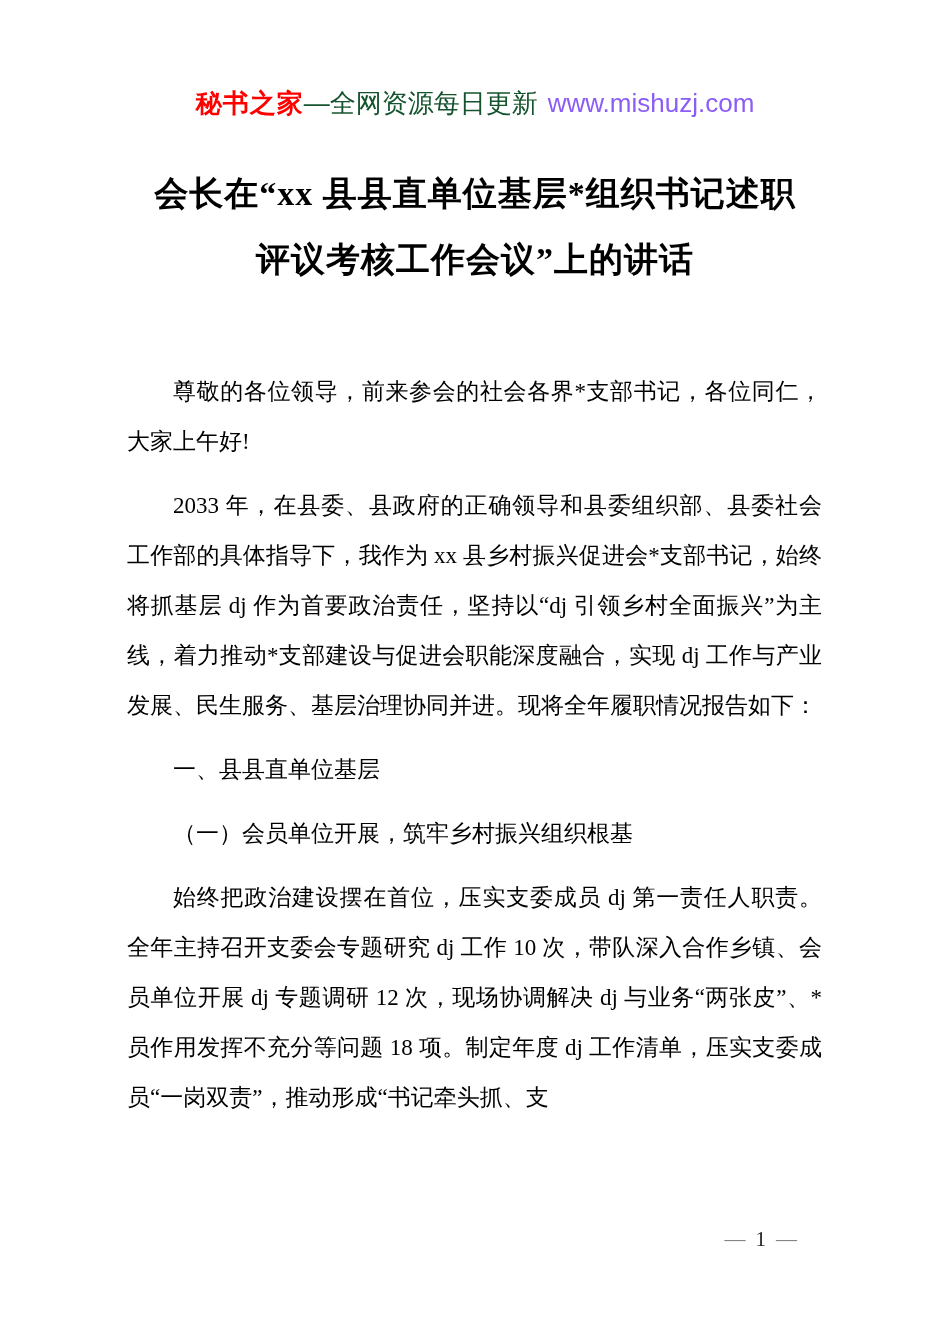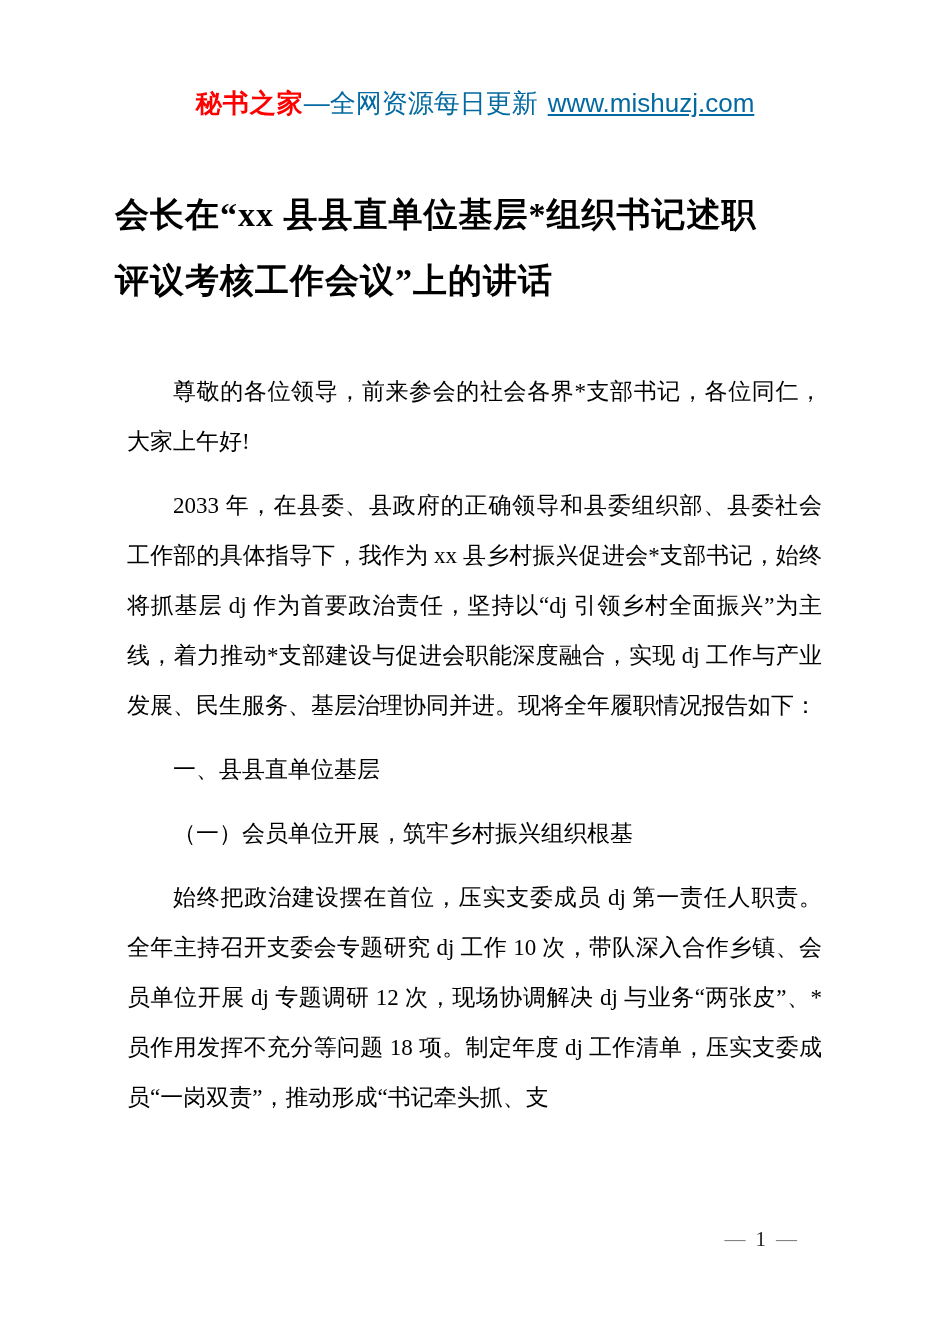--- a/index.html
+++ b/index.html
@@ -38,25 +38,25 @@
   }
   .doc-header .sep {
     color: #000000;
   }
   .doc-header .url {
     margin-left: 10px;
   }
   
   .doc-title {
     position: absolute;
-    top: 182px;
+    top: 161px;
     left: 115px;
     right: 115px;
     margin: 0;
-    text-align: left;
+    text-align: center;
     font-size: 34px;
     line-height: 66px;
     font-weight: bold;
     letter-spacing: 1px;
   }
   .doc-title .title-line {
     display: block;
   }
   
   .doc-body {
@@ -95,21 +95,21 @@
   .footer-num {
     color: #222222;
     margin: 0 10px;
   }
 </style>
 </head>
 <body>
 
 <div class="page">
 
-  <div class="doc-header"><span class="brand" style="color: rgb(255, 0, 0);">秘书之家</span><span class="sep" style="color: #0369a1;">—全网资源每日更新</span><span class="url" style="color: #0369a1; text-decoration: underline;">www.mishuzj.com</span></div>
+  <div class="doc-header"><span class="brand" style="color: rgb(255, 0, 0);">秘书之家</span><span class="sep" style="color: #14532d;">—全网资源每日更新</span><span class="url" style="color: #8b5cf6;">www.mishuzj.com</span></div>
 
   <h1 class="doc-title">
     <span class="title-line">会长在“xx 县县直单位基层*组织书记述职</span>
     <span class="title-line">评议考核工作会议”上的讲话</span>
   </h1>
 
   <div class="doc-body">
       <p class="paragraph"><span>尊敬的各位领导，前来参会的社会各界*支部书记，各位同仁，大家上午好!</span></p>
       <p class="paragraph"><span>2033 年，在县委、县政府的正确领导和县委组织部、县委社会工作部的具体指导下，我作为 xx 县乡村振兴促进会*支部书记，始终将抓基层 dj 作为首要政治责任，坚持以“dj 引领乡村全面振兴”为主线，着力推动*支部建设与促进会职能深度融合，实现 dj 工作与产业发展、民生服务、基层治理协同并进。现将全年履职情况报告如下：</span></p>
       <p class="heading"><span>一、县县直单位基层</span></p>

